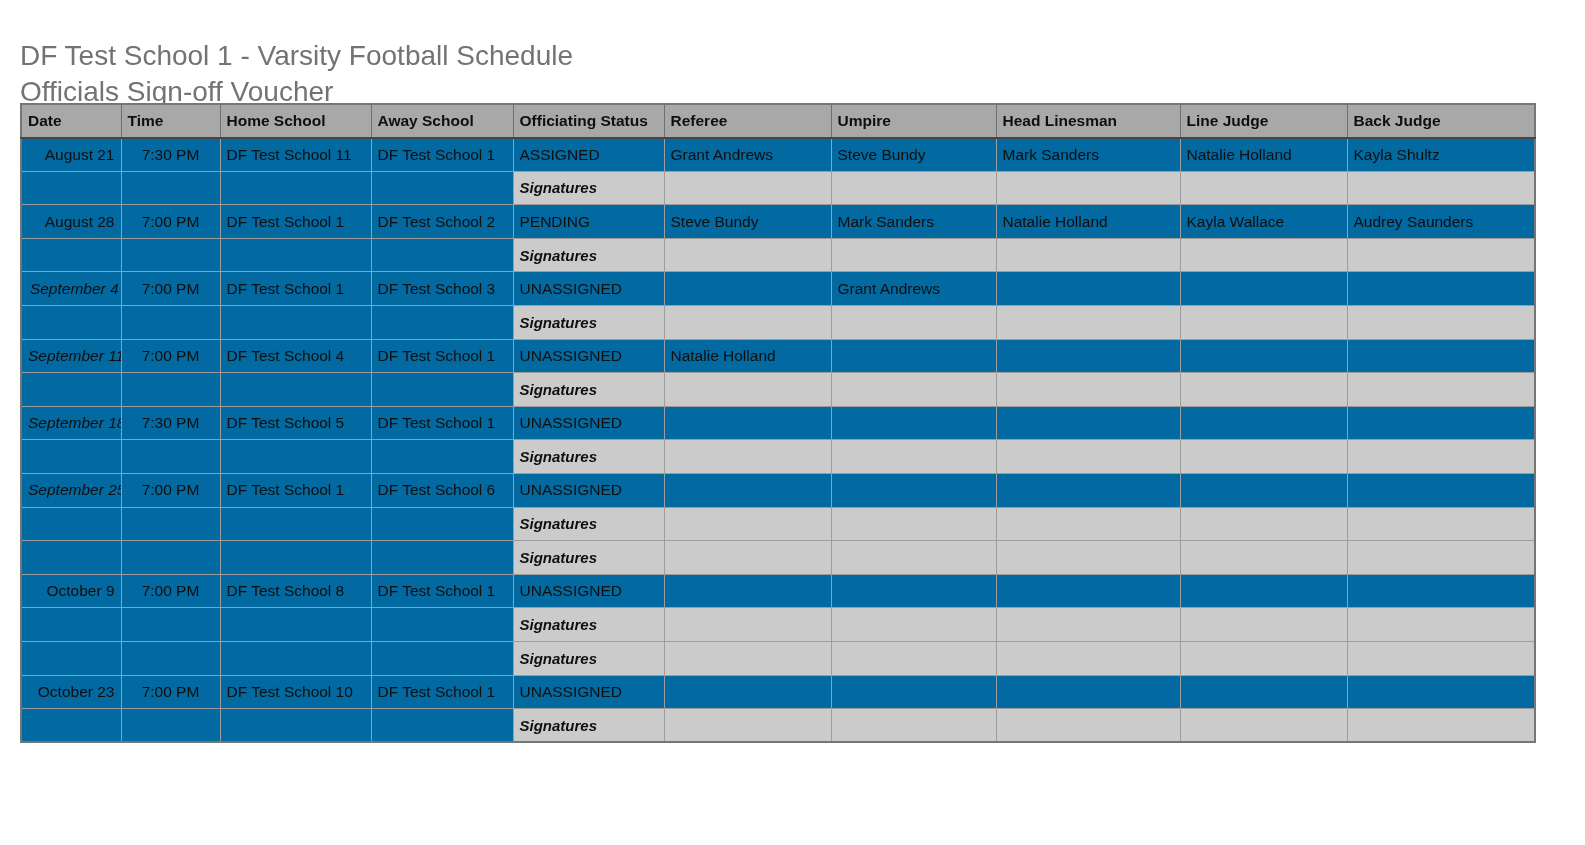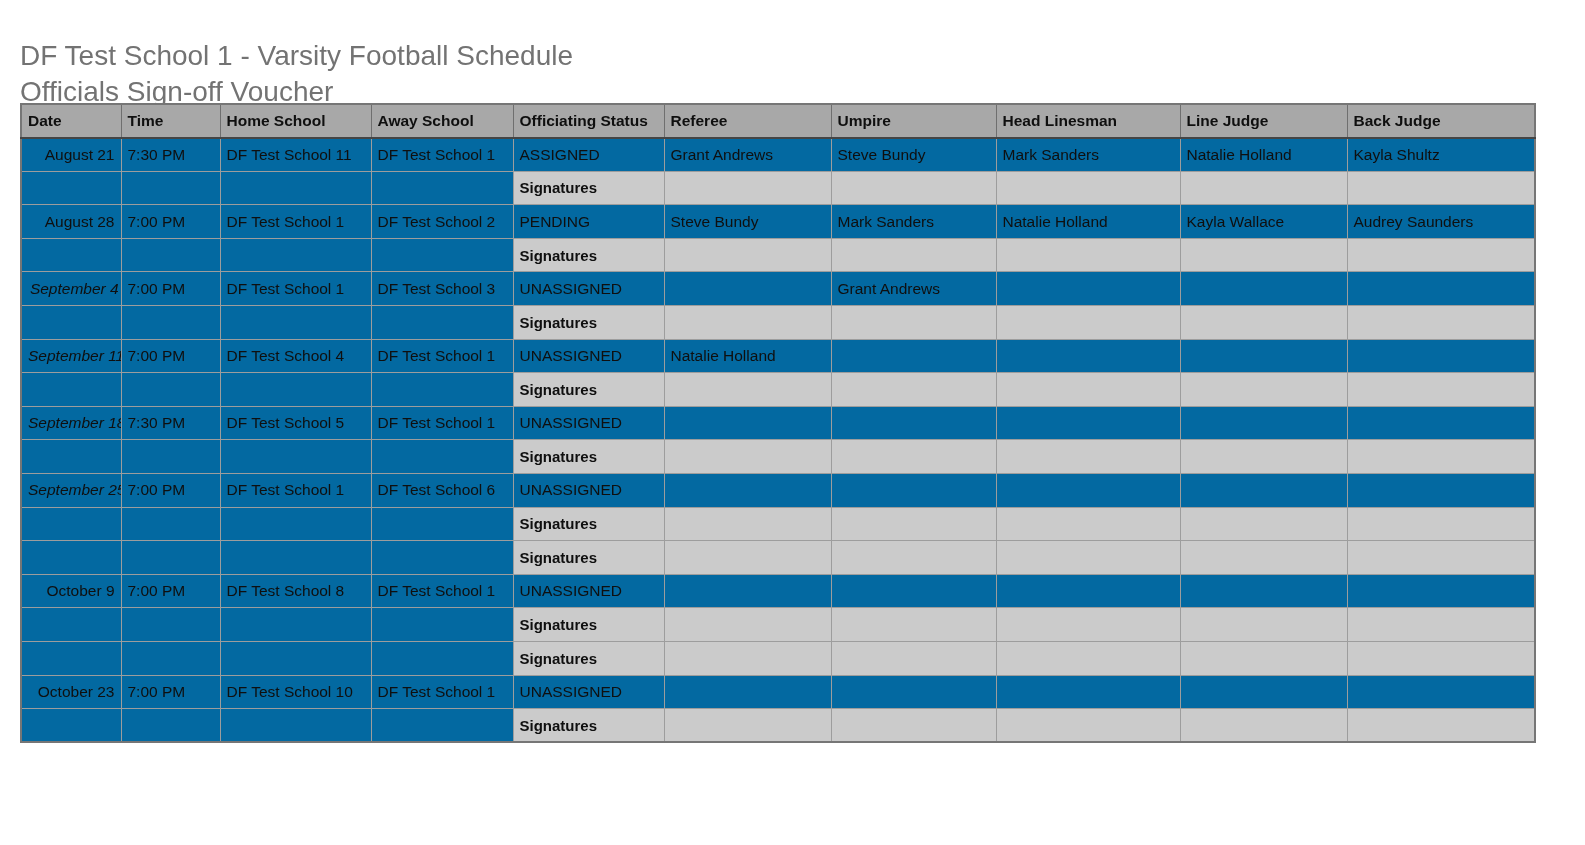--- a/index.html
+++ b/index.html
@@ -49,26 +49,27 @@
     text-align: left;
   }
   thead th {
     background: #a8a8a8;
     font-weight: 700;
     border-color: #6f6f6f;
     border-bottom: 2px solid #454545;
   }
   
   td.col-0 { text-align: right; }
-  td.col-1 { text-align: left; }
+  td.col-1 { text-align: center; }
   td.col-0.clip-right { text-align: center; padding-right: 0; font-style: italic; }
   
   tr.signature-row td.sig-gray { background: #cbcbcb; }
   tr.signature-row td.sig-label {
     font-weight: 700;
+    font-style: italic;
     font-size: 15px;
   }
 </style>
 </head>
 <body>
 
 <div class="page">
 
   <div class="title-block">
     <div>DF Test School 1 - Varsity Football Schedule</div>

